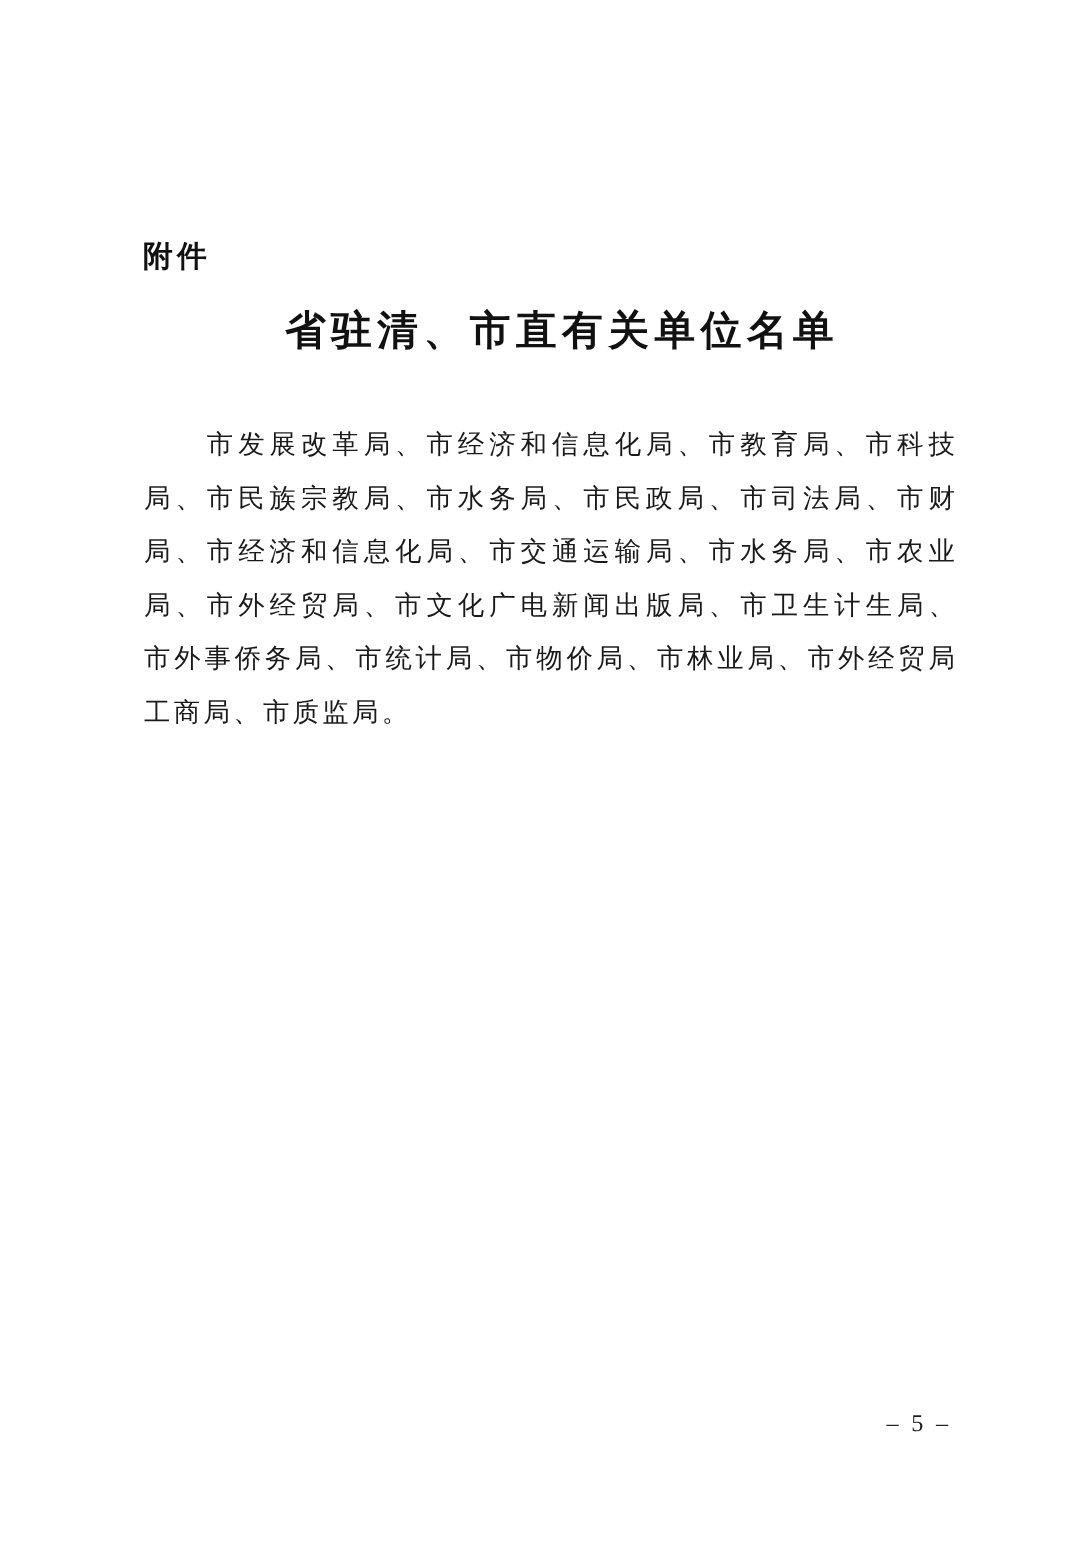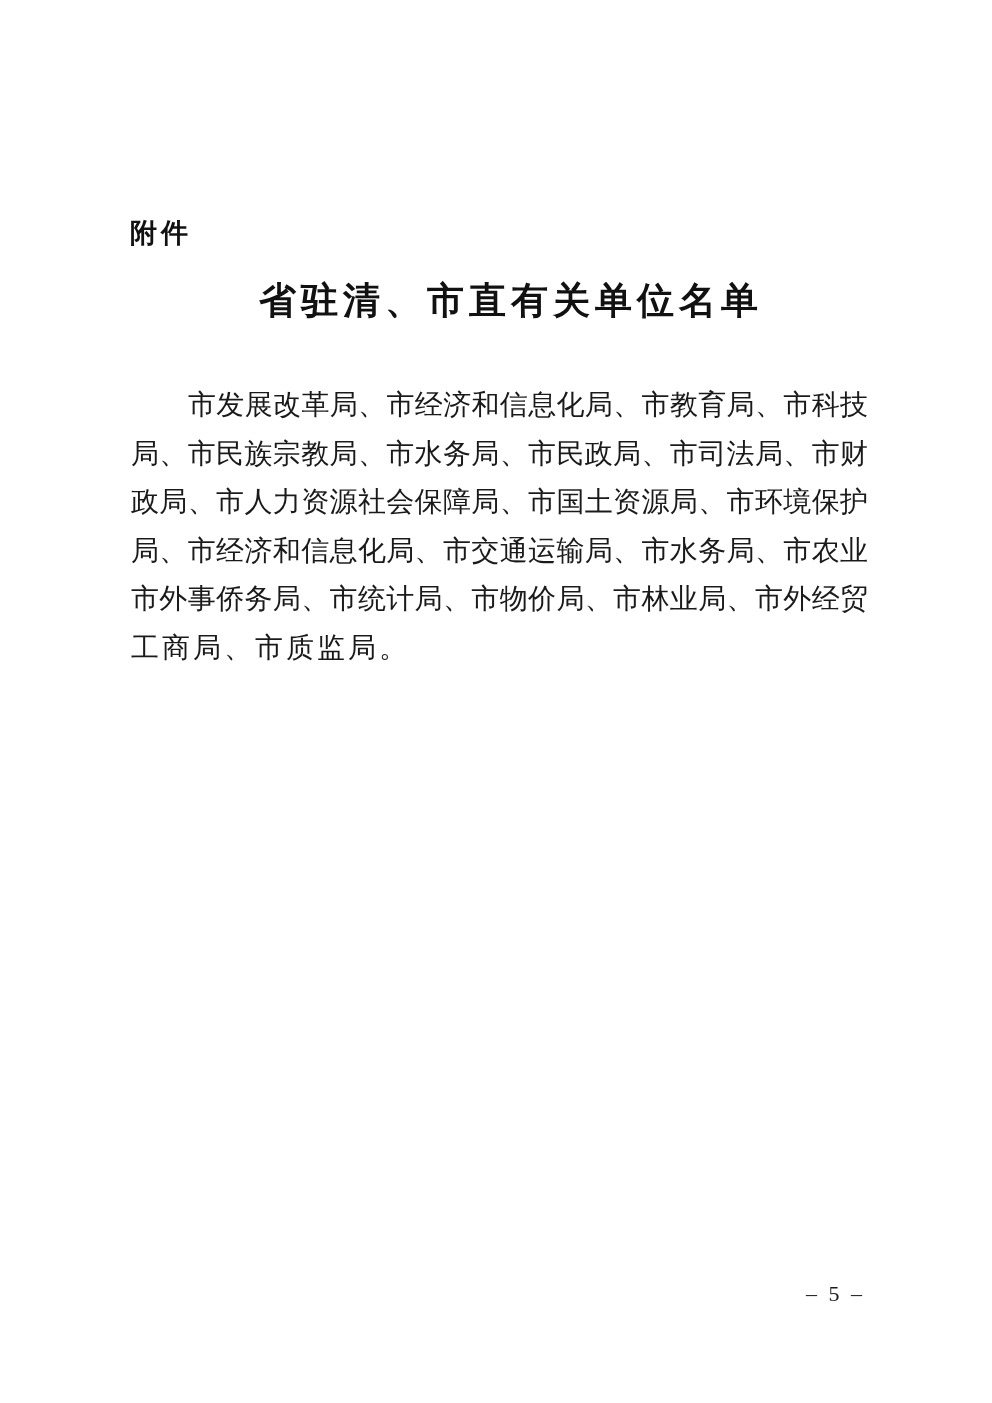--- a/index.html
+++ b/index.html
@@ -39,21 +39,21 @@
     font-weight: 700;
     letter-spacing: 5px;
     color: #111111;
     font-family: "Liberation Serif", "DejaVu Serif", serif;
   }
   .body-paragraph {
     position: absolute;
     left: 131px;
     top: 356px;
     width: 737px;
-    font-size: 28px;
+    font-size: 24px;
     color: #1a1a1a;
   }
   .para-line {
     height: 48.6px;
     line-height: 48.6px;
     text-align: justify;
     text-align-last: justify;
     overflow: hidden;
   }
   .para-line.first {
@@ -77,21 +77,21 @@
 
 <div class="page">
 
   <div class="attachment-label">附件</div>
 
   <h1 class="doc-title">省驻清、市直有关单位名单</h1>
 
   <div class="body-paragraph">
     <div class="para-line first">市发展改革局、市经济和信息化局、市教育局、市科技</div>
     <div class="para-line">局、市民族宗教局、市水务局、市民政局、市司法局、市财</div>
-    <div class="para-line">政局、市人力资源社会保障局、市国土资源局、市环境保护</div>
     <div class="para-line">局、市经济和信息化局、市交通运输局、市水务局、市农业</div>
+    <div class="para-line">局、市外经贸局、市文化广电新闻出版局、市卫生计生局、</div>
     <div class="para-line">市外事侨务局、市统计局、市物价局、市林业局、市外经贸局</div>
     <div class="para-line last">工商局、市质监局。</div>
   </div>
 
   <div class="page-number">– 5 –</div>
 
 </div>
 
 </body></html>

